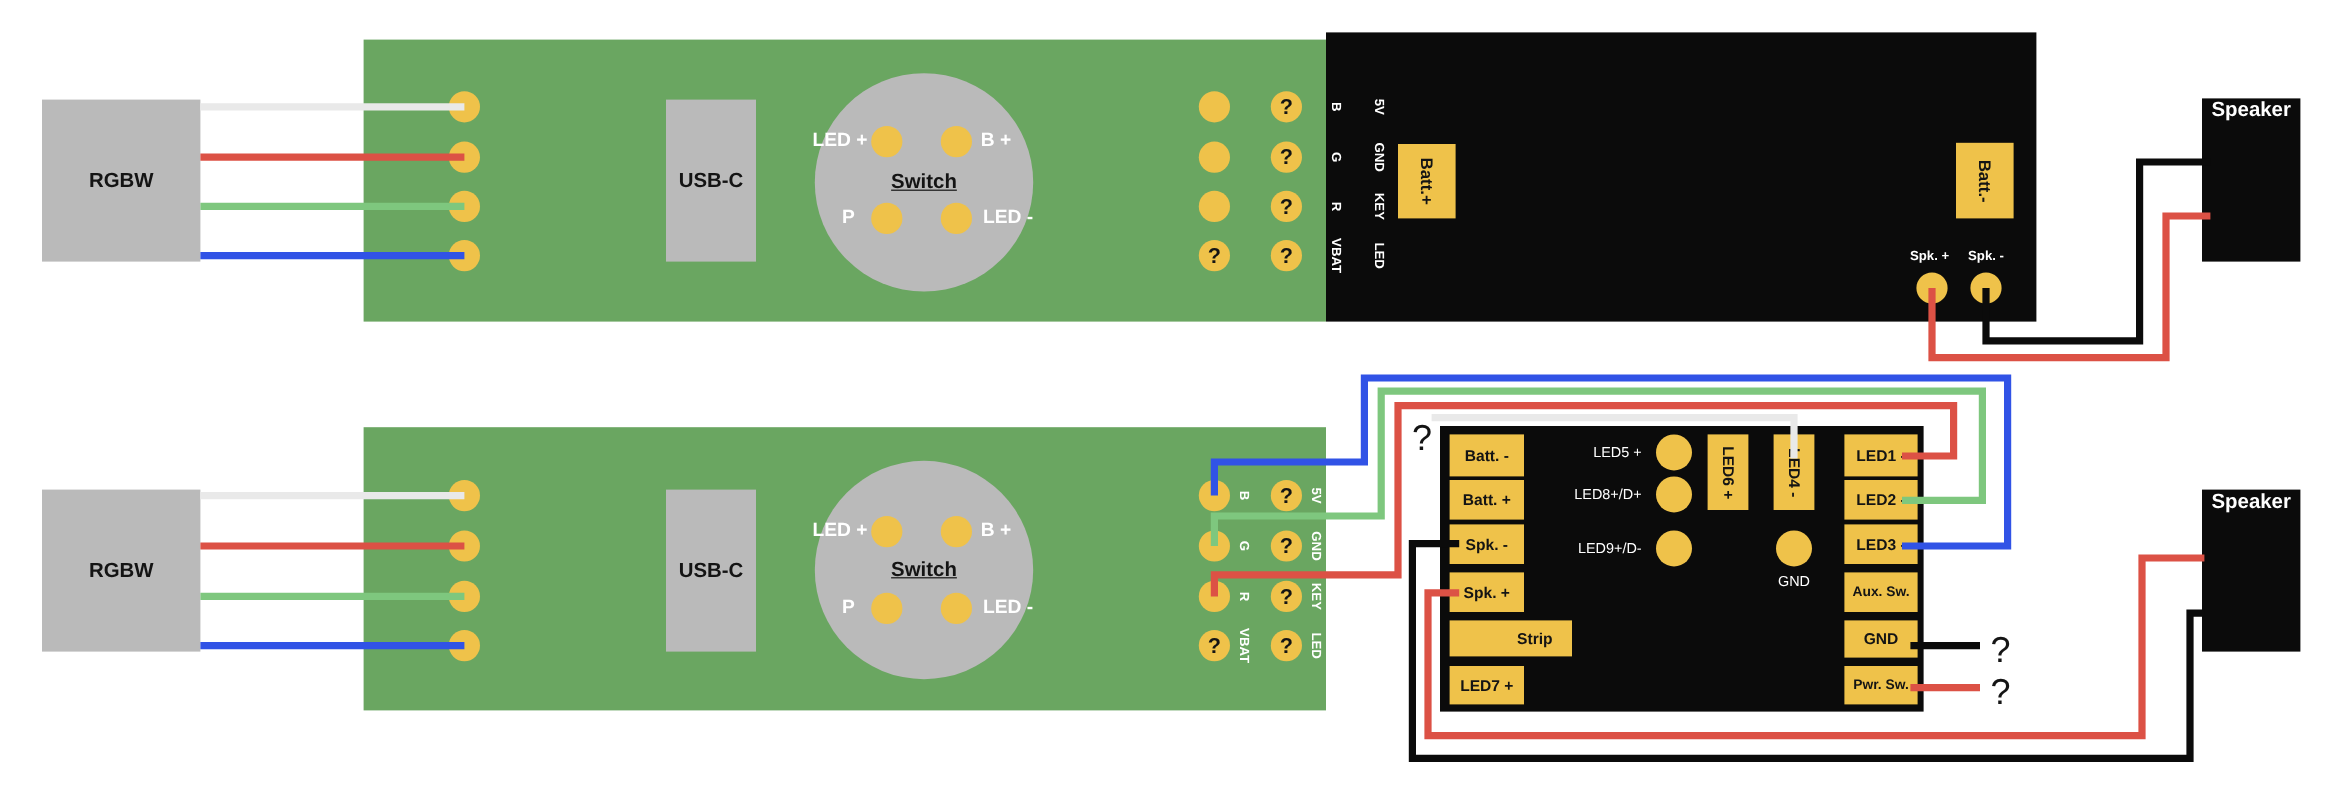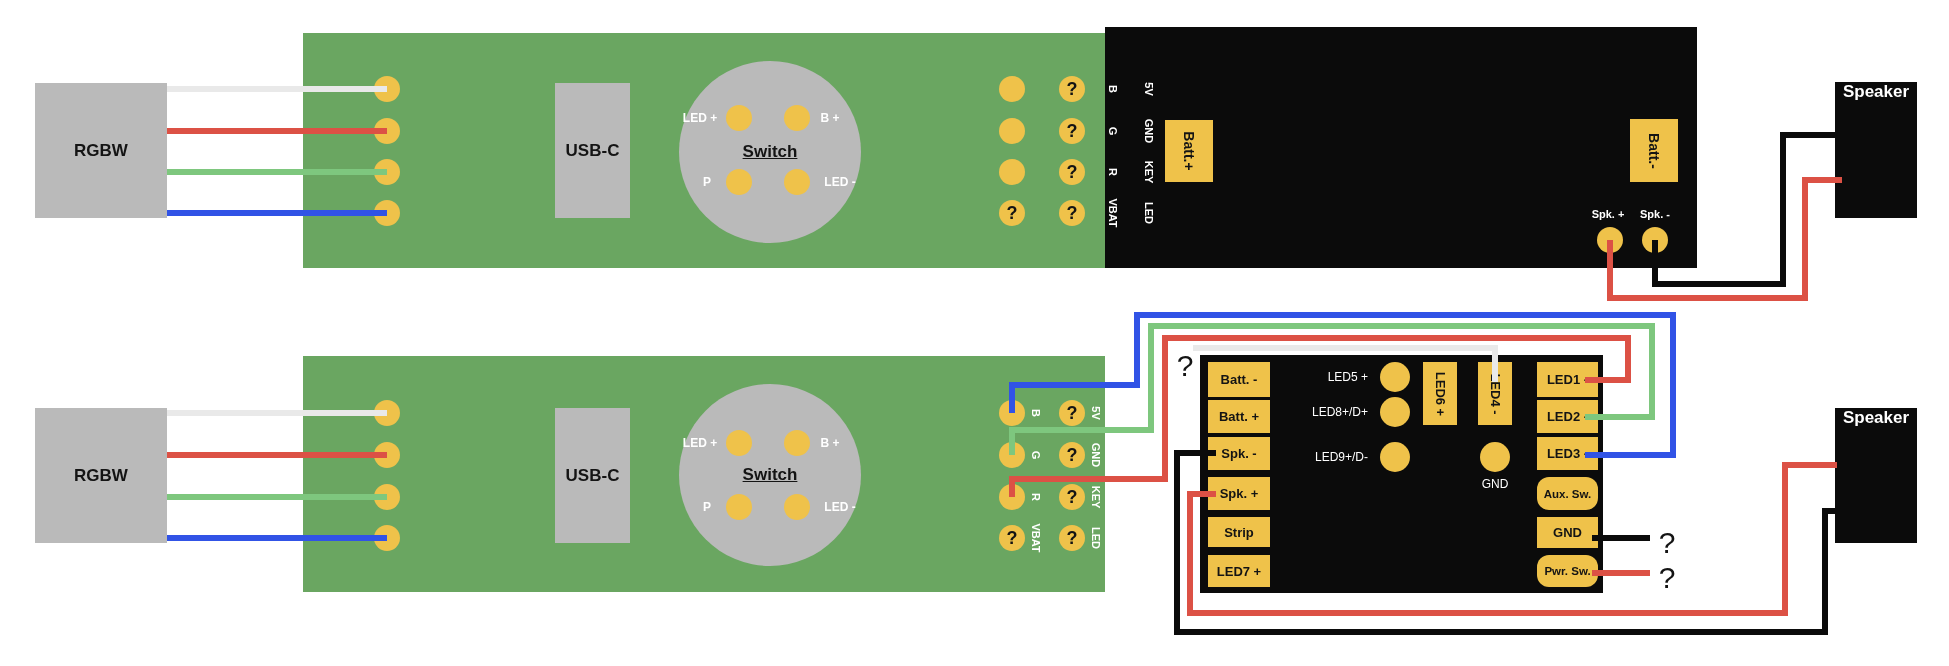--- a/index.html
+++ b/index.html
@@ -12,27 +12,27 @@
   .circle{border-radius:50%;background:var(--gray);text-decoration:underline;}
   .title{display:flex;align-items:center;justify-content:center;
          font-size:17px;font-weight:700;color:#141414;}
   .wtitle{display:flex;align-items:flex-start;justify-content:center;
           font-size:17px;font-weight:600;color:#ffffff;}
   .pad{width:26px;height:26px;margin:-13px 0 0 -13px;border-radius:50%;
        background:var(--yellow);display:flex;align-items:center;justify-content:center;
        font-size:18px;font-weight:700;color:#141414;}
   .pad-lg{width:30px;height:30px;margin:-15px 0 0 -15px;border-radius:50%;
           background:var(--yellow);}
-  .slabel{color:#fff;font-size:12px;font-weight:600;transform:translate(-50%,-50%);
+  .slabel{color:#fff;font-size:16px;font-weight:600;transform:translate(-50%,-50%);
           white-space:nowrap;}
   .vpin{color:#fff;font-size:11px;font-weight:600;white-space:nowrap;
         transform:translate(-50%,-50%) rotate(90deg);}
   .ybox{background:var(--yellow);display:flex;align-items:center;justify-content:center;
         font-weight:700;font-size:13px;color:#141414;white-space:nowrap;}
-  .ybox.sm{font-size:11.5px;border-radius:12px;}
+  .ybox.sm{font-size:11.5px;}
   .vybox{background:var(--yellow);}
   .vytext{position:absolute;left:50%;top:50%;font-weight:700;font-size:14px;color:#141414;
           white-space:nowrap;transform:translate(-50%,-50%) rotate(90deg);}
   .vytext.sm{font-size:13px;}
   .mlabel{color:#fff;font-size:12px;font-weight:500;text-align:right;
           transform:translateY(-50%);white-space:nowrap;}
   .clabel{color:#fff;font-size:12px;font-weight:500;transform:translate(-50%,-50%);
           white-space:nowrap;}
   .qmark{font-size:30px;font-weight:500;color:#141414;transform:translate(-50%,-50%);}
   svg.wires{position:absolute;left:0;top:0;pointer-events:none;}
@@ -167,21 +167,21 @@
   <div class="abs vpin" style="left:1096px;top:455px;">GND</div>
   <div class="abs vpin" style="left:1096px;top:497px;">KEY</div>
   <div class="abs vpin" style="left:1096px;top:538px;">LED</div>
 
   <div class="abs bblack" style="left:1200px;top:355px;width:403px;height:238px;"></div>
 
   <div class="abs ybox" style="left:1208px;top:362px;width:62px;height:35px;">Batt. -</div>
   <div class="abs ybox" style="left:1208px;top:400px;width:62px;height:33px;">Batt. +</div>
   <div class="abs ybox" style="left:1208px;top:437px;width:62px;height:33px;">Spk. -</div>
   <div class="abs ybox" style="left:1208px;top:477px;width:62px;height:33px;">Spk. +</div>
-  <div class="abs ybox" style="left:1208px;top:517px;width:62px;height:30px;">Strip</div>
+  <div class="abs ybox" style="left:1208px;top:517px;width:62px;height:30px;padding-left:40px;">Strip</div>
   <div class="abs ybox" style="left:1208px;top:555px;width:62px;height:32px;text-align:right;">LED7 +</div>
 
   <div class="abs ybox" style="left:1537px;top:362px;width:61px;height:35px;">LED1 -</div>
   <div class="abs ybox" style="left:1537px;top:400px;width:61px;height:33px;">LED2 -</div>
   <div class="abs ybox" style="left:1537px;top:437px;width:61px;height:33px;">LED3 -</div>
   <div class="abs ybox sm" style="left:1537px;top:477px;width:61px;height:33px;">Aux. Sw.</div>
   <div class="abs ybox" style="left:1537px;top:517px;width:61px;height:31px;">GND</div>
   <div class="abs ybox sm" style="left:1537px;top:555px;width:61px;height:32px;">Pwr. Sw.</div>
 
   <div class="abs mlabel" style="left:1236px;top:377px;width:132px;">LED5 +</div>

